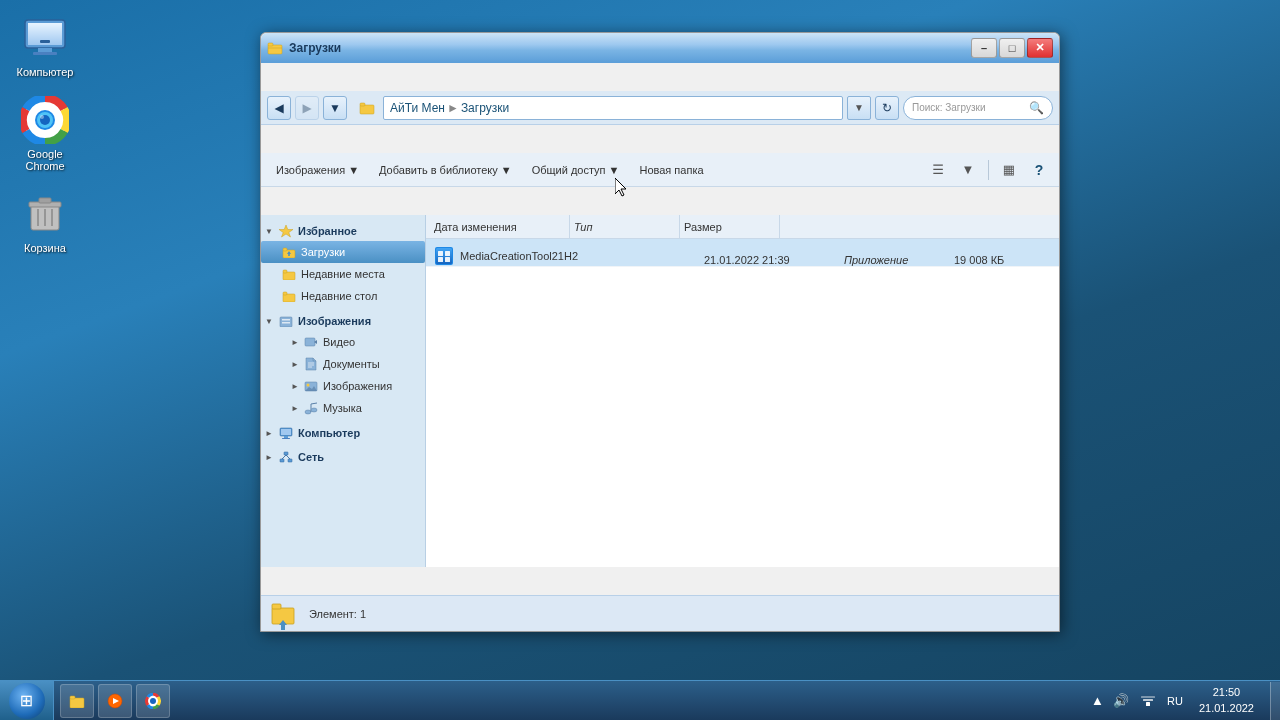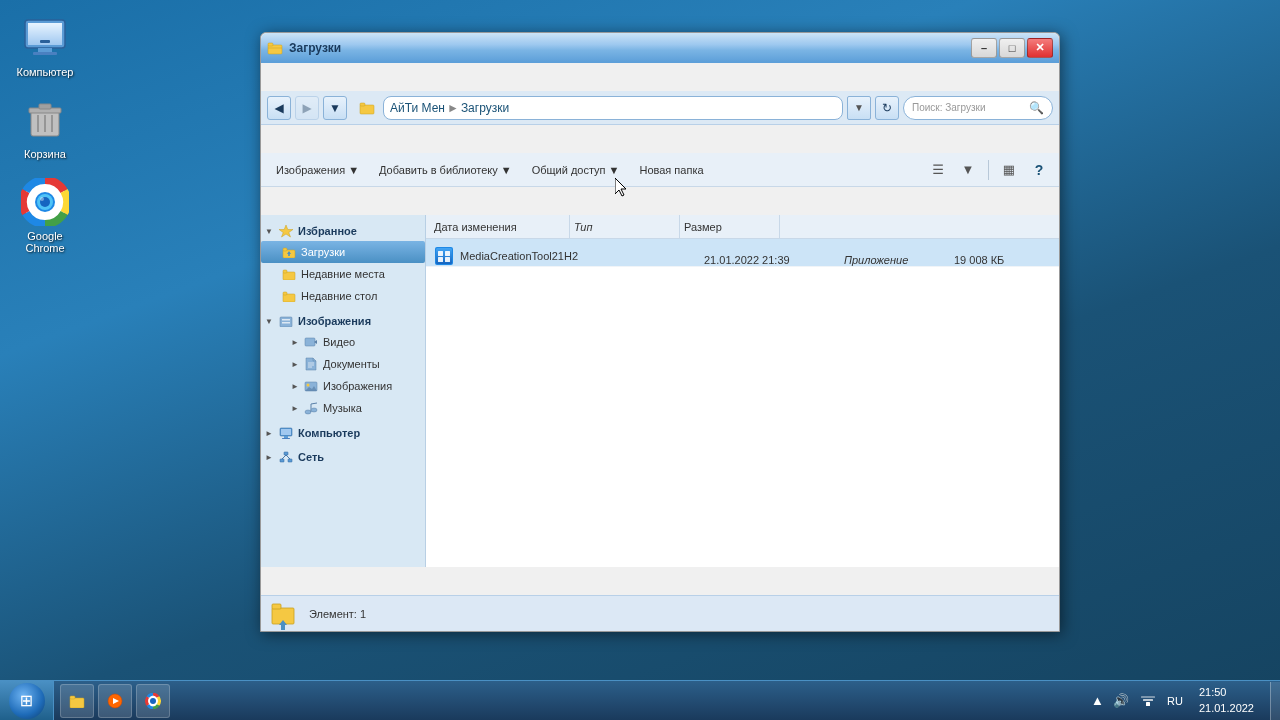--- a/index.html
+++ b/index.html
@@ -131,21 +131,21 @@
     }
     .tray-icon {
       color: white;
       font-size: 13px;
       padding: 2px 3px;
       cursor: pointer;
     }
     .tray-clock {
       color: white;
       font-size: 11px;
-      text-align: left;
+      text-align: center;
       padding: 2px 8px;
       line-height: 1.4;
     }
     .tray-lang {
       color: white;
       font-size: 11px;
       padding: 2px 4px;
     }
 
     
@@ -229,21 +229,21 @@
       cursor: pointer;
       font-size: 12px;
       color: #1a3a5c;
     }
     .nav-btn.disabled { opacity: 0.4; cursor: default; }
     .address-path {
       flex: 1;
       height: 24px;
       background: white;
       border: 1px solid #8ab2d8;
-      border-radius: 8px;
+      border-radius: 2px;
       display: flex;
       align-items: center;
       padding: 0 6px;
       font-size: 12px;
       color: #333;
     }
     .path-separator { color: #888; margin: 0 2px; }
     .path-segment { color: #1a5276; }
     .address-arrow {
       width: 24px;
@@ -514,51 +514,51 @@
             </linearGradient>
           </defs>
           <rect x="19" y="26" width="10" height="3" fill="#2a6099" rx="1"></rect>
         </svg>
       </div>
       <span class="icon-label">Компьютер</span>
     </div>
 
     <div class="desktop-icon">
       <div class="icon-img">
+        <svg width="48" height="48" viewBox="0 0 48 48" xmlns="http://www.w3.org/2000/svg">
+          <circle cx="24" cy="24" r="22" fill="white"></circle>
+
+          <path d="M24 2 A22 22 0 0 1 43.1 13" stroke="#e53935" stroke-width="8" fill="none"></path>
+          <path d="M43.1 13 A22 22 0 0 1 43.1 35" stroke="#fdd835" stroke-width="8" fill="none"></path>
+          <path d="M43.1 35 A22 22 0 0 1 24 46" stroke="#43a047" stroke-width="8" fill="none"></path>
+          <path d="M24 46 A22 22 0 0 1 4.9 35" stroke="#1e88e5" stroke-width="8" fill="none"></path>
+          <path d="M4.9 35 A22 22 0 0 1 4.9 13" stroke="#e53935" stroke-width="8" fill="none"></path>
+          <path d="M4.9 13 A22 22 0 0 1 24 2" stroke="#1e88e5" stroke-width="8" fill="none"></path>
+
+          <circle cx="24" cy="24" r="10" fill="#1e88e5"></circle>
+          <circle cx="24" cy="24" r="8" fill="#4fc3f7"></circle>
+          <circle cx="24" cy="24" r="5" fill="#1565c0"></circle>
+          <circle cx="21" cy="21" r="2" fill="rgba(255,255,255,0.4)"></circle>
+        </svg>
+      </div>
+      <span class="icon-label">Google Chrome</span>
+    </div>
+
+    <div class="desktop-icon">
+      <div class="icon-img">
         <svg class="recycle-svg" viewBox="0 0 40 44" xmlns="http://www.w3.org/2000/svg">
           <rect x="6" y="12" width="28" height="26" rx="2" fill="#c0c0c0" stroke="#888" stroke-width="1"></rect>
           <rect x="4" y="10" width="32" height="5" rx="1" fill="#b0b0b0" stroke="#888" stroke-width="1"></rect>
           <rect x="14" y="6" width="12" height="5" rx="1" fill="#a0a0a0" stroke="#888" stroke-width="1"></rect>
           <line x1="13" y1="17" x2="13" y2="34" stroke="#888" stroke-width="1.5"></line>
           <line x1="20" y1="17" x2="20" y2="34" stroke="#888" stroke-width="1.5"></line>
           <line x1="27" y1="17" x2="27" y2="34" stroke="#888" stroke-width="1.5"></line>
         </svg>
       </div>
       <span class="icon-label">Корзина</span>
-    </div>
-
-    <div class="desktop-icon">
-      <div class="icon-img">
-        <svg width="48" height="48" viewBox="0 0 48 48" xmlns="http://www.w3.org/2000/svg">
-          <circle cx="24" cy="24" r="22" fill="white"></circle>
-
-          <path d="M24 2 A22 22 0 0 1 43.1 13" stroke="#e53935" stroke-width="8" fill="none"></path>
-          <path d="M43.1 13 A22 22 0 0 1 43.1 35" stroke="#fdd835" stroke-width="8" fill="none"></path>
-          <path d="M43.1 35 A22 22 0 0 1 24 46" stroke="#43a047" stroke-width="8" fill="none"></path>
-          <path d="M24 46 A22 22 0 0 1 4.9 35" stroke="#1e88e5" stroke-width="8" fill="none"></path>
-          <path d="M4.9 35 A22 22 0 0 1 4.9 13" stroke="#e53935" stroke-width="8" fill="none"></path>
-          <path d="M4.9 13 A22 22 0 0 1 24 2" stroke="#1e88e5" stroke-width="8" fill="none"></path>
-
-          <circle cx="24" cy="24" r="10" fill="#1e88e5"></circle>
-          <circle cx="24" cy="24" r="8" fill="#4fc3f7"></circle>
-          <circle cx="24" cy="24" r="5" fill="#1565c0"></circle>
-          <circle cx="21" cy="21" r="2" fill="rgba(255,255,255,0.4)"></circle>
-        </svg>
-      </div>
-      <span class="icon-label">Google Chrome</span>
     </div>
   </div>
 
   <div class="explorer-window">
 
     <div class="title-bar">
       <div class="title-bar-icon">
         <svg width="16" height="16" viewBox="0 0 16 16">
           <rect x="1" y="5" width="14" height="9" rx="1" fill="#f5c842" stroke="#c8a020" stroke-width="0.5"></rect>
           <path d="M1 8 h14" stroke="#c8a020" stroke-width="0.5"></path>

